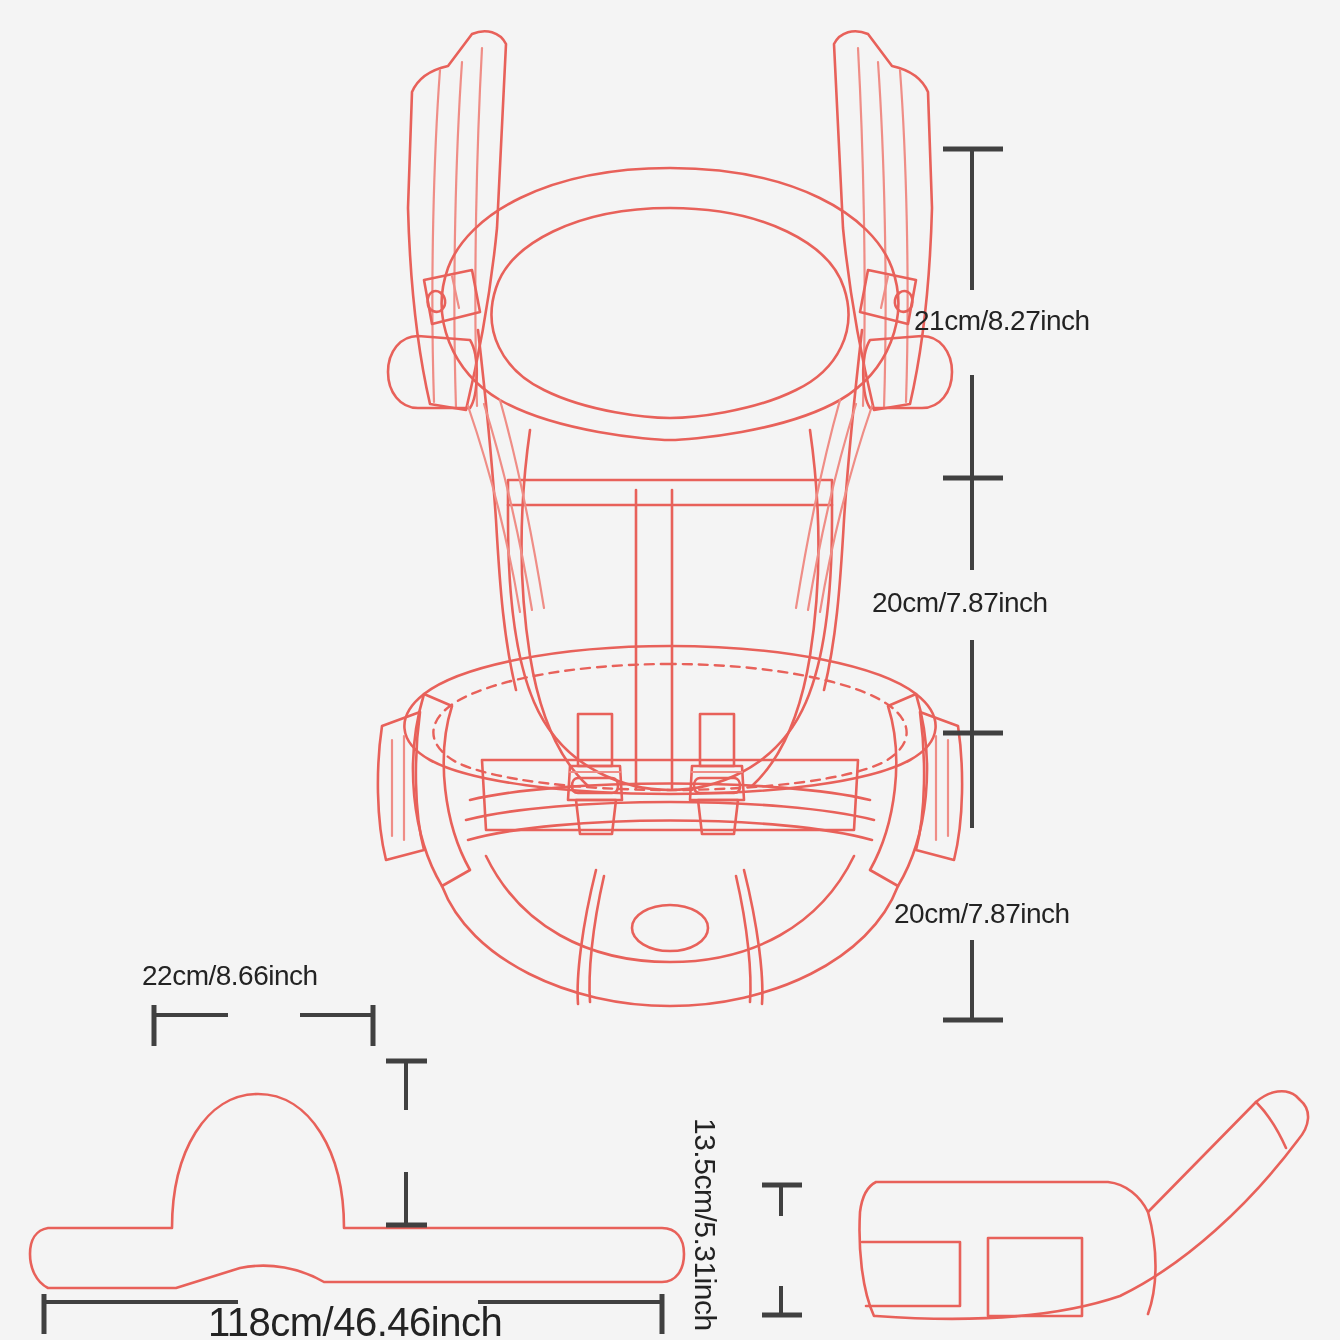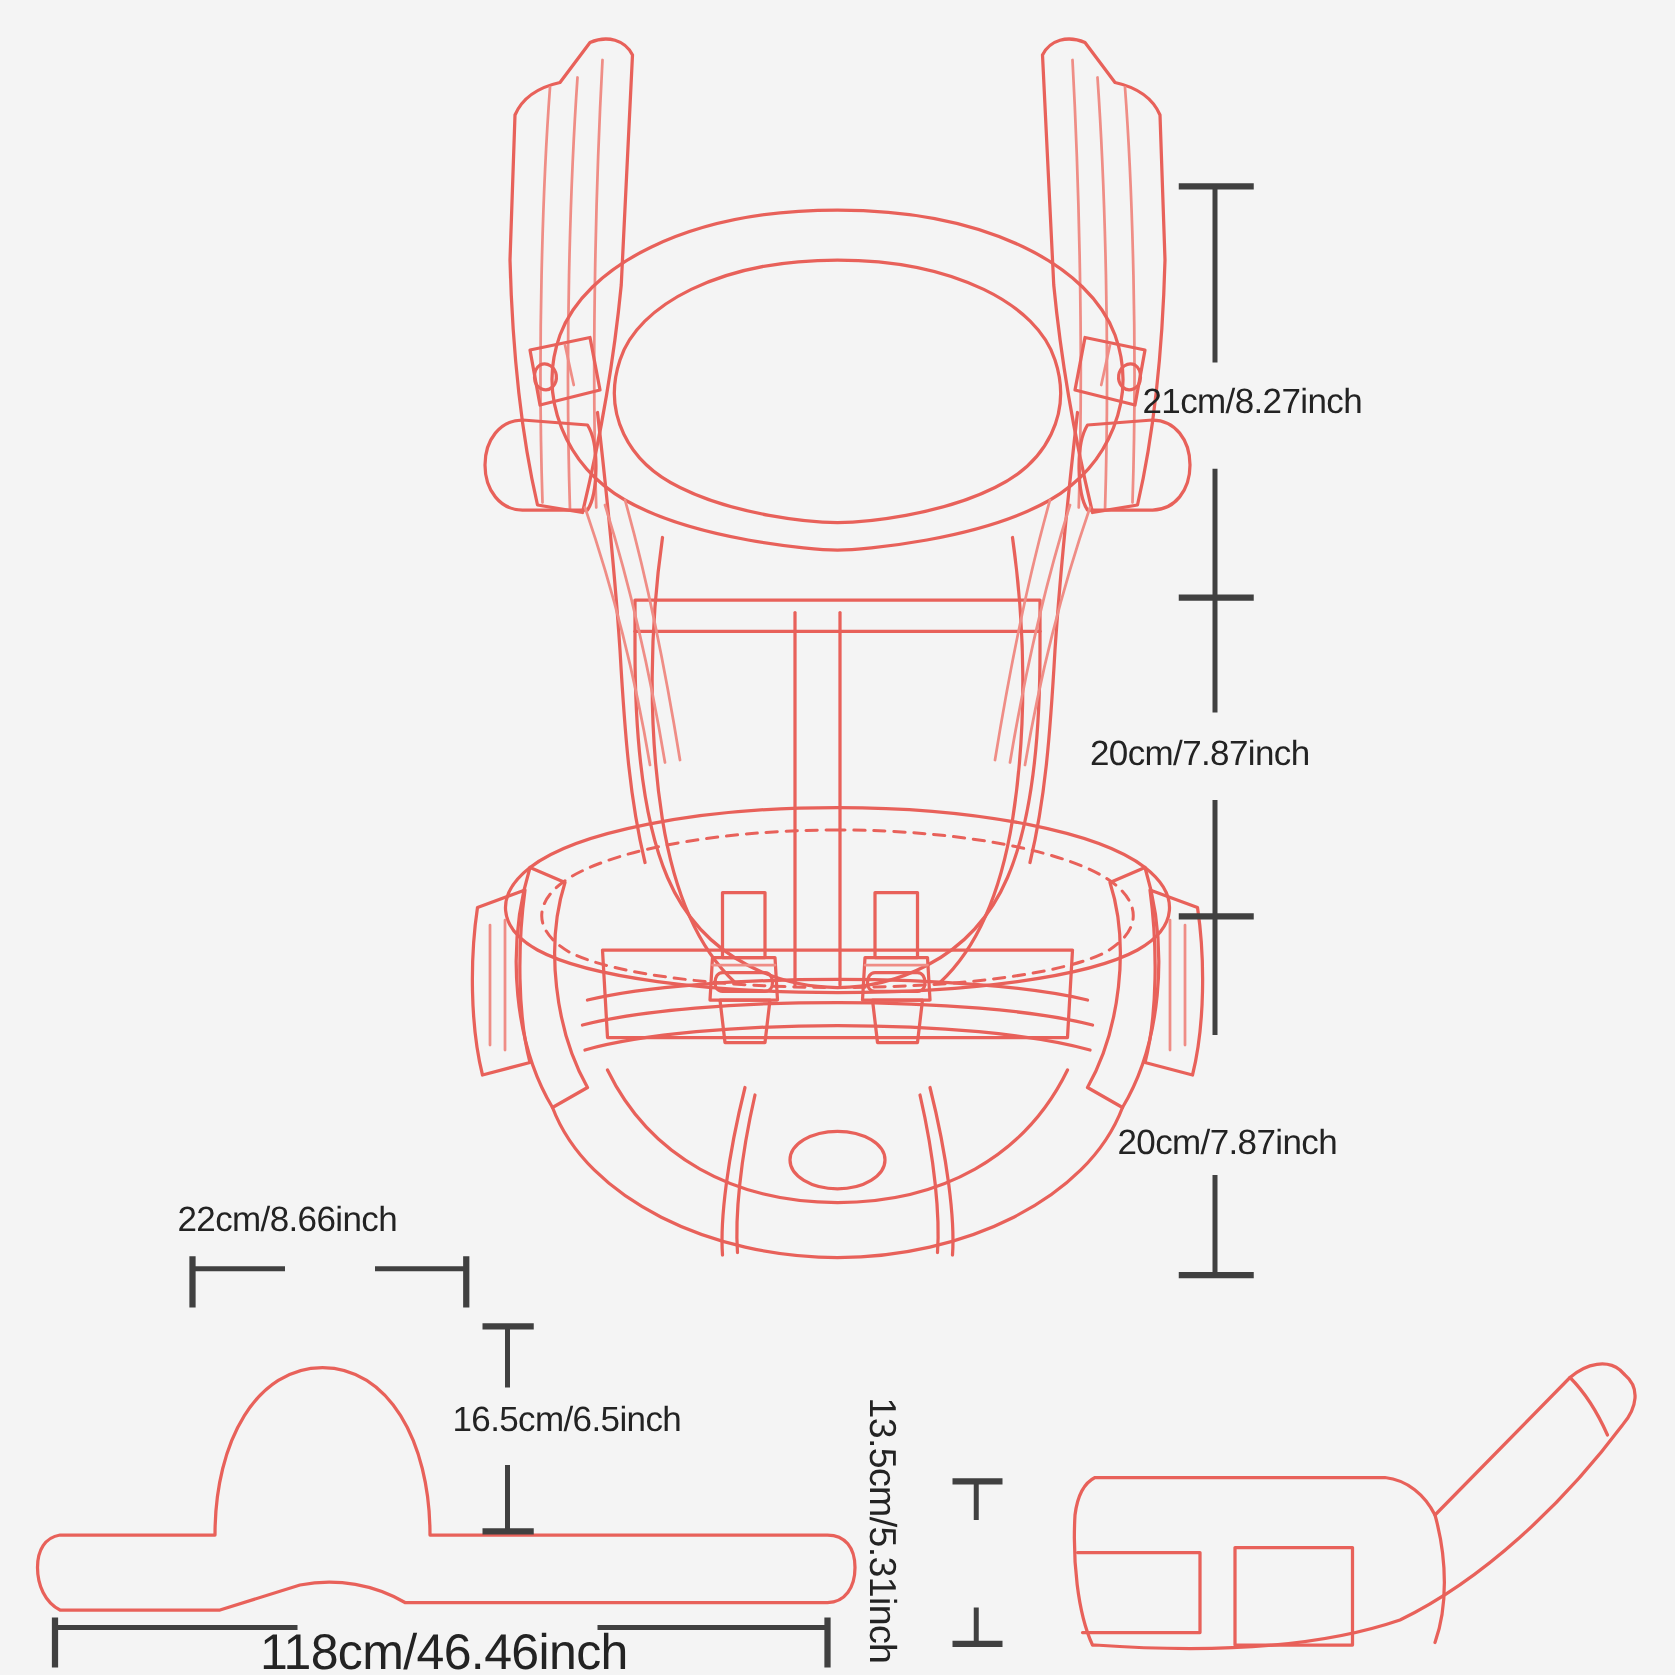--- a/index.html
+++ b/index.html
@@ -266,19 +266,18 @@
   </svg>
 
   <div class="dim-label" id="lbl-21">21cm/8.27inch</div>
 
   <div class="dim-label" id="lbl-20a">20cm/7.87inch</div>
 
   <div class="dim-label" id="lbl-20b">20cm/7.87inch</div>
 
   <div class="dim-label" id="lbl-22">22cm/8.66inch</div>
 
-  <div class="dim-label" id="lbl-165">16.5cm/6.5inch</div>
 
   <div class="dim-label" id="lbl-118">118cm/46.46inch</div>
 
   <div class="dim-label" id="lbl-135">13.5cm/5.31inch</div>
 
 </div>
 
 </body></html>

